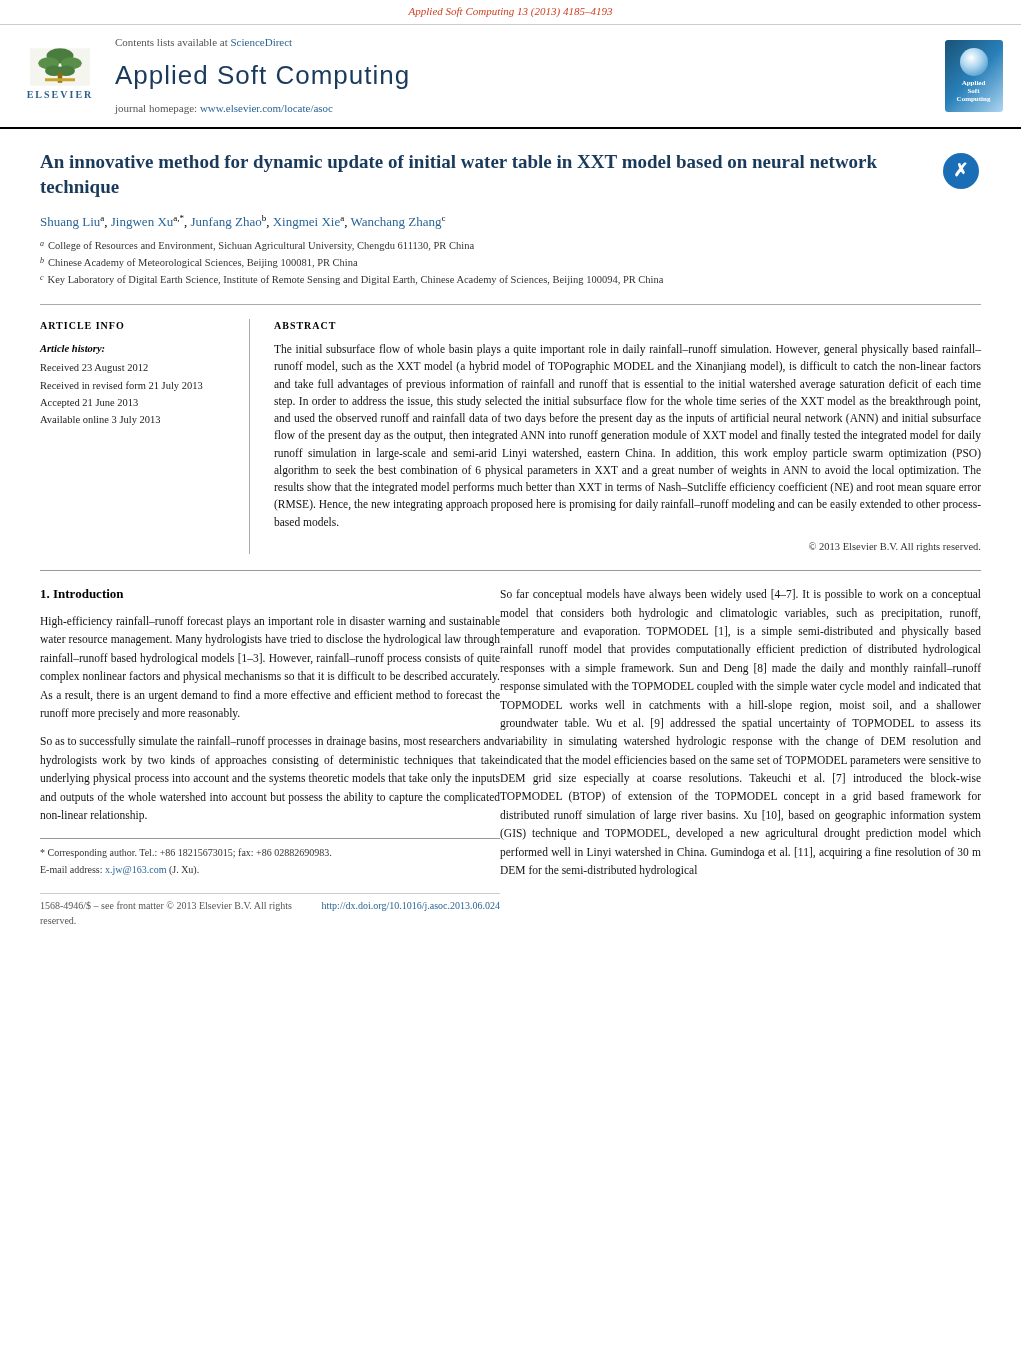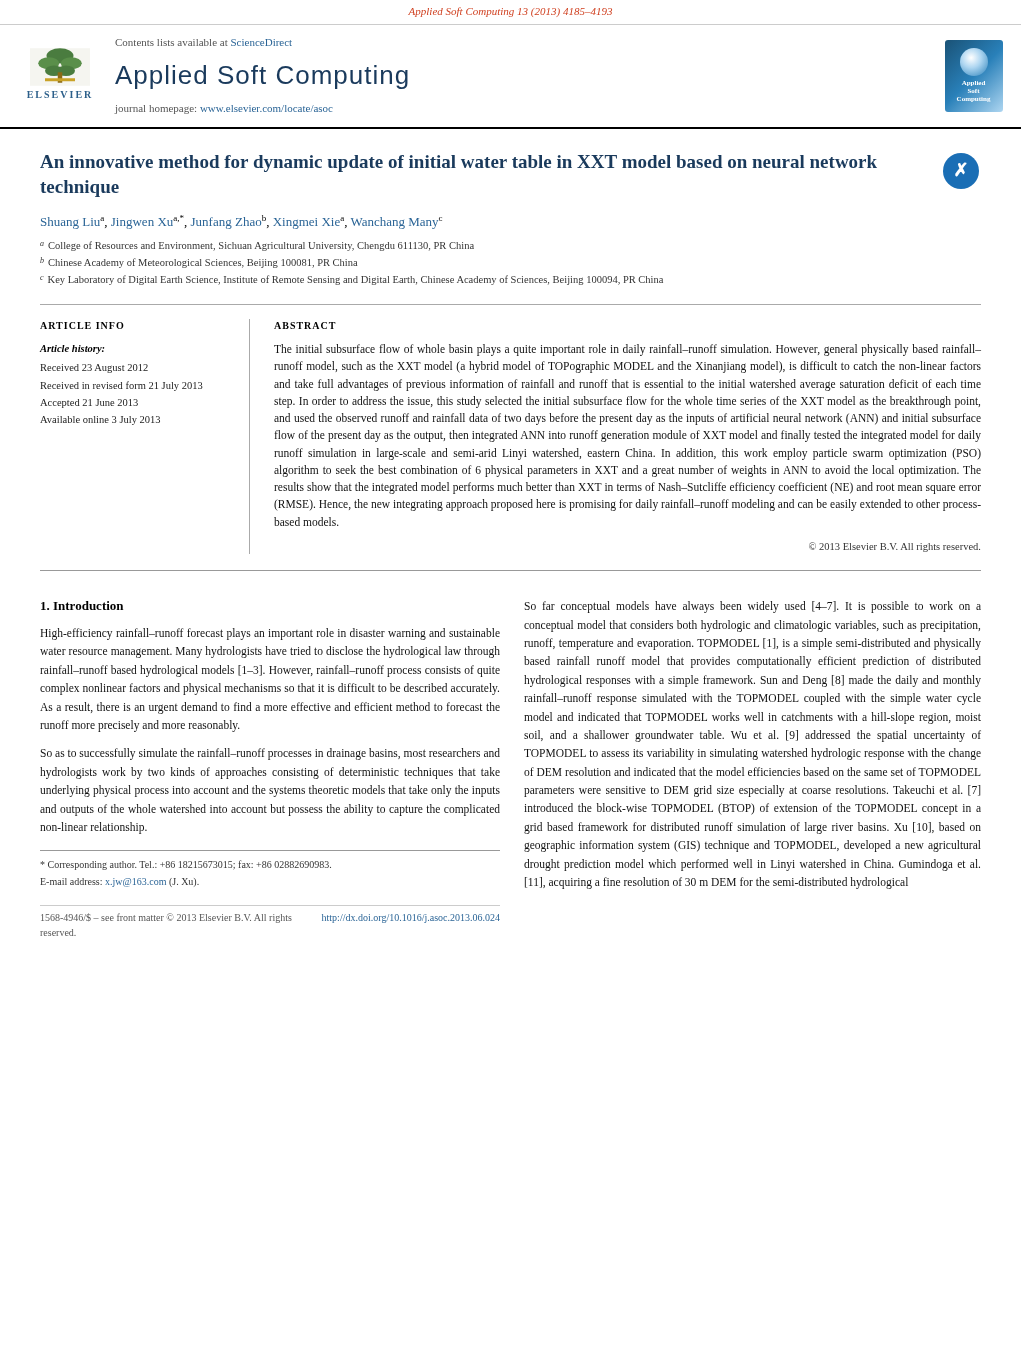--- a/index.html
+++ b/index.html
@@ -280,23 +280,22 @@
     .copyright-line {
       font-size: 10.5px;
       color: #333;
       text-align: right;
       margin-top: 8px;
     }
 
     
     .main-content {
       display: flex;
-      gap: 24px;
       border-top: 1px solid #999;
-      padding-top: 26px;
+      padding-top: 14px;
     }
 
     .main-left {
       width: 460px;
       flex-shrink: 0;
     }
 
     .main-right {
       flex: 1;
     }
@@ -413,21 +412,21 @@
       <div class="crossmark-badge">
         <div class="crossmark-circle">✗</div>
       </div>
     </div>
 
     <div class="authors-line">
       <span class="author-name">Shuang Liu</span><sup class="author-sup">a</sup>,
       <span class="author-name">Jingwen Xu</span><sup class="author-sup">a,*</sup>,
       <span class="author-name">Junfang Zhao</span><sup class="author-sup">b</sup>,
       <span class="author-name">Xingmei Xie</span><sup class="author-sup">a</sup>,
-      <span class="author-name">Wanchang Many</span><sup class="author-sup">c</sup>
+      <span class="author-name">Wanchang Zhang</span><sup class="author-sup">c</sup>
     </div>
 
     <div class="affiliations">
       <div class="affil-line">
         <span><sup class="affil-sup">a</sup></span>
         <span>College of Resources and Environment, Sichuan Agricultural University, Chengdu 611130, PR China</span>
       </div>
       <div class="affil-line">
         <span><sup class="affil-sup">b</sup></span>
         <span>Chinese Academy of Meteorological Sciences, Beijing 100081, PR China</span>

